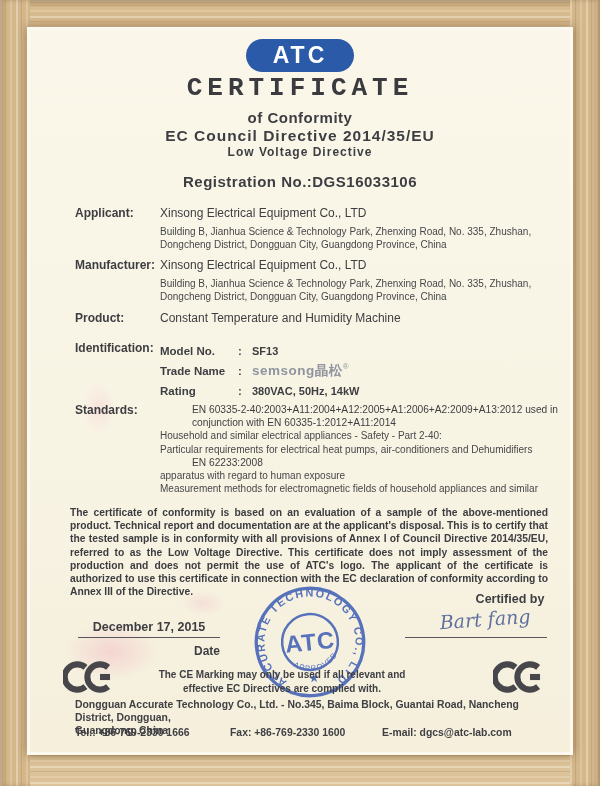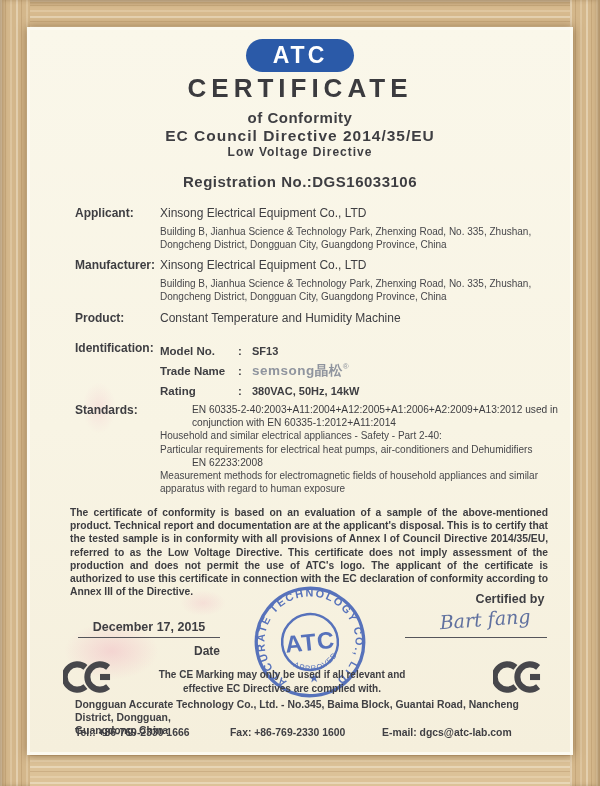--- a/index.html
+++ b/index.html
@@ -43,21 +43,21 @@
     background:radial-gradient(ellipse,rgba(238,140,175,.16),rgba(238,140,175,0) 70%);}
 
   .abs{position:absolute;}
   .ctr{left:0;right:0;text-align:center;}
   .b{font-weight:normal;padding-left:32px;}
 
   
   #logo-badge{top:9px;left:50%;transform:translateX(-50%);
     background:#2b5aa8;color:#fff;width:108px;height:33px;border-radius:17px;
     font-weight:bold;font-size:23px;letter-spacing:3px;line-height:33px;text-align:center;}
-  #title{top:43px;font-size:26px;font-weight:bold;letter-spacing:5px;color:#3b3b3f;}
+  #title{top:43px;font-size:26px;font-weight:bold;letter-spacing:5px;color:#3b3b3f;font-family:Liberation Mono, monospace;}
   #subtitle{top:79px;font-size:15px;font-weight:bold;letter-spacing:.5px;}
   #directive1{top:97px;font-size:15.5px;font-weight:bold;letter-spacing:1px;}
   #directive2{top:115px;font-size:12px;font-weight:bold;letter-spacing:1px;}
   #registration{top:143px;font-size:15px;font-weight:bold;letter-spacing:.5px;}
 
   
   .row{position:absolute;left:0;right:0;}
   .row-label{position:absolute;left:45px;top:0;font-size:12px;font-weight:bold;}
   .row-content{position:absolute;left:130px;right:12px;top:0;}
   .co-name{font-size:12px;font-weight:normal;line-height:14px;}
@@ -173,22 +173,22 @@
     </div>
 
     <div class="row" id="row-standards">
       <div class="row-label">Standards:</div>
       <div class="row-content">
         <div class="std-line b">EN 60335-2-40:2003+A11:2004+A12:2005+A1:2006+A2:2009+A13:2012 used in</div>
         <div class="std-line b">conjunction with EN 60335-1:2012+A11:2014</div>
         <div class="std-line">Household and similar electrical appliances - Safety - Part 2-40:</div>
         <div class="std-line">Particular requirements for electrical heat pumps, air-conditioners and Dehumidifiers</div>
         <div class="std-line b">EN 62233:2008</div>
+        <div class="std-line">apparatus with regard to human exposure</div>
         <div class="std-line">Measurement methods for electromagnetic fields of household appliances and similar</div>
-        <div class="std-line">apparatus with regard to human exposure</div>
       </div>
     </div>
 
     <div class="abs" id="declaration">The certificate of conformity is based on an evaluation of a sample of the above-mentioned product. Technical report and documentation are at the applicant's disposal. This is to certify that the tested sample is in conformity with all provisions of Annex I of Council Directive 2014/35/EU, referred to as the Low Voltage Directive. This certificate does not imply assessment of the production and does not permit the use of ATC's logo. The applicant of the certificate is authorized to use this certificate in connection with the EC declaration of conformity according to Annex III of the Directive.</div>
 
     <svg class="abs" id="stamp" viewBox="0 0 120 120">
       <defs>
         <path id="ringpath" d="M 60 104 A 44 44 0 1 1 60.01 104"></path>
         <path id="apppath" d="M 36 76 A 30 30 0 0 0 84 76"></path>
       </defs>

